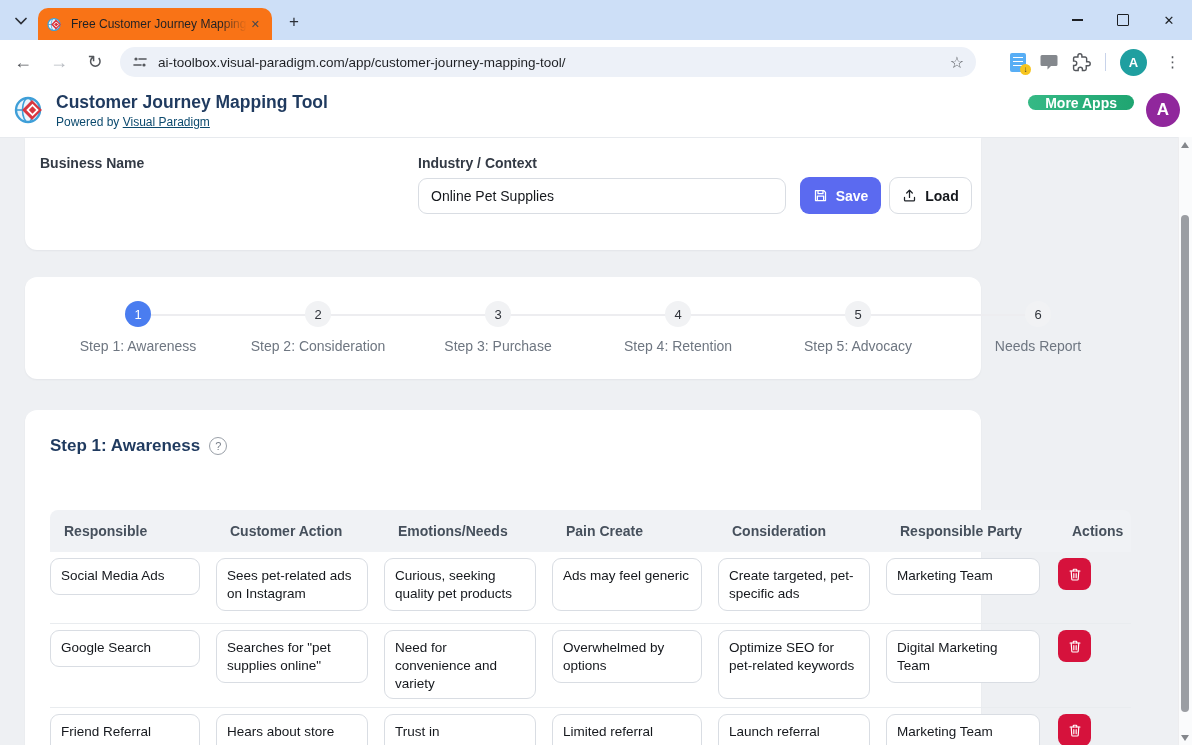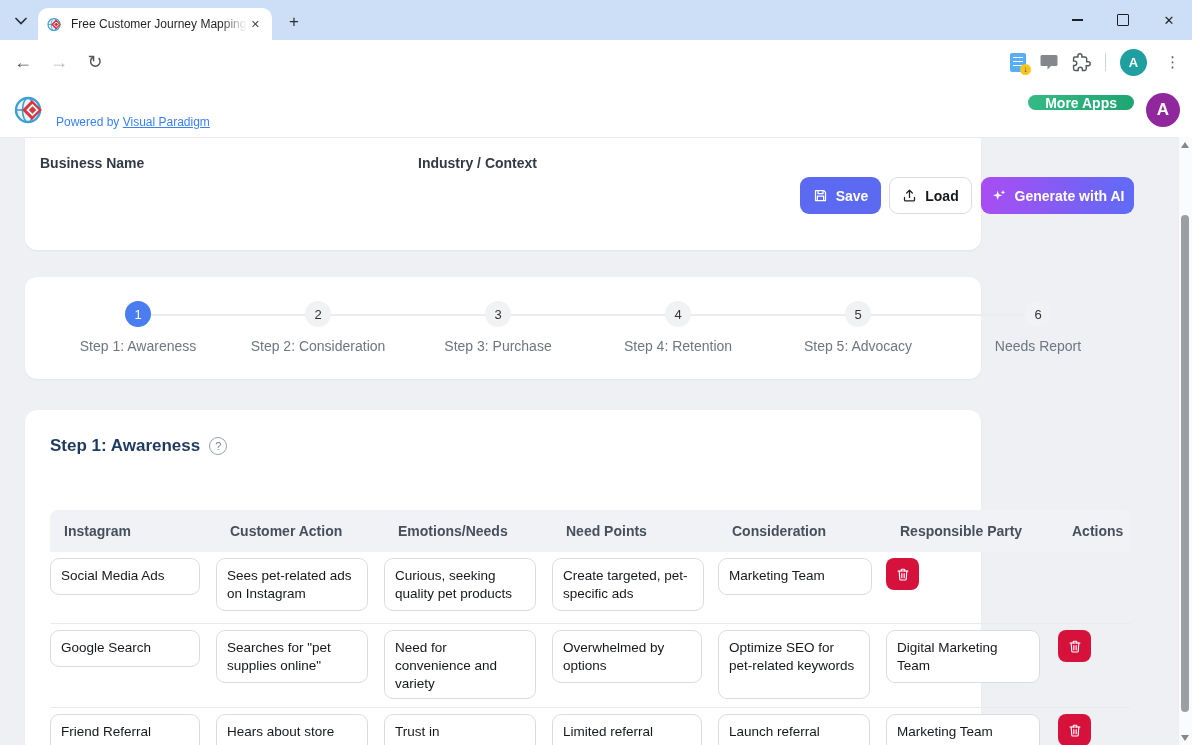--- a/index.html
+++ b/index.html
@@ -2,21 +2,21 @@
 <html style="--accent: #4a7df0; --save-blue: #5b6af0; --danger: #d6123c; --grad-purple: #a94df2; --grad-blue: #5f6bf6; --green-1: #35b985; --green-2: #1fa571; --avatar-purple: #90279c; --browser-avatar-teal: #1f9fa0; --titlebar: #cddff7; --page-bg: #eef0f3; --navy: #1f3a5f;"><head>
 <meta charset="utf-8">
 <style>
   html,body{margin:0;padding:0;background:#dfe3e8;font-family:"Liberation Sans",sans-serif;}
   .stage{position:relative;width:1192px;height:745px;overflow:hidden;background:var(--page-bg,#eef0f3);}
 
   
   .titlebar{position:absolute;left:0;top:0;width:100%;height:40px;background:var(--titlebar,#cddff7);}
   .tabsearch{position:absolute;left:8px;top:8px;width:26px;height:26px;border-radius:13px;
     display:flex;align-items:center;justify-content:center;color:#2b2f36;cursor:pointer;}
-  .tab{position:absolute;left:38px;top:8px;width:234px;height:32px;background:#ffffff;
+  .tab{position:absolute;left:38px;top:8px;width:234px;height:32px;background:#f97316;
     border-radius:10px 10px 0 0;display:flex;align-items:center;padding:0 8px;box-sizing:border-box;}
   .favicon{width:17px;height:17px;margin-right:8px;flex:0 0 auto;}
   .tabtitle{flex:1;font-size:12px;color:#1f2125;white-space:nowrap;overflow:hidden;
     -webkit-mask-image:linear-gradient(90deg,#000 85%,transparent);mask-image:linear-gradient(90deg,#000 85%,transparent);}
   .tabclose{flex:0 0 auto;font-size:11px;color:#45484e;padding:2px 4px;cursor:pointer;}
   .newtab{position:absolute;left:282px;top:10px;width:24px;height:24px;border-radius:12px;
     display:flex;align-items:center;justify-content:center;font-size:17px;color:#2b2f36;cursor:pointer;}
   .wincontrols{position:absolute;right:0;top:0;height:40px;display:flex;align-items:center;}
   .winbtn{width:46px;height:40px;display:flex;align-items:center;justify-content:center;color:#1d2024;cursor:pointer;}
   .minline{width:11px;height:1.4px;background:#1d2024;}
@@ -40,21 +40,21 @@
     display:flex;align-items:center;justify-content:center;font-size:8px;color:#333;font-weight:bold;}
   .sep{width:1px;height:18px;background:#c8d3ea;}
   .bavatar{width:27px;height:27px;border-radius:50%;background:var(--browser-avatar-teal,#1f9fa0);color:#fff;
     display:flex;align-items:center;justify-content:center;font-size:13px;font-weight:bold;cursor:pointer;}
   .kebab{font-size:15px;color:#54575c;cursor:pointer;padding:0 4px;}
 
   
   .appheader{position:absolute;left:0;top:84px;width:100%;height:53px;background:#fff;border-bottom:1px solid #e7eaee;}
   .applogo{position:absolute;left:12px;top:9px;width:34px;height:34px;}
   .apptitle{position:absolute;left:56px;top:8px;font-size:17.5px;font-weight:bold;color:var(--navy,#1f3a5f);}
-  .powered{position:absolute;left:56px;top:31px;font-size:12px;color:#3b82f6;}
+  .powered{position:absolute;left:56px;top:31px;font-size:12px;color:#0c4a6e;}
   .powered u{cursor:pointer;}
   .moreapps{position:absolute;right:58px;top:11px;height:15px;padding:0 17px;border:none;border-radius:16px;
     background:linear-gradient(90deg,var(--green-1,#35b985),var(--green-2,#1fa571));color:#fff;font-size:14px;
     font-weight:bold;font-family:"Liberation Sans",sans-serif;cursor:pointer;}
   .appavatar{position:absolute;right:12px;top:9px;width:34px;height:34px;border-radius:50%;
     background:var(--avatar-purple,#90279c);color:#fff;display:flex;align-items:center;justify-content:center;
     font-size:17px;font-weight:bold;cursor:pointer;}
 
   
   .card{position:absolute;left:25px;width:956px;background:#fff;border-radius:12px;box-shadow:0 1px 2px rgba(16,24,40,.05);}
@@ -137,20 +137,34 @@
           <span class="maxbox"></span>
         </div>
       <div class="winbtn winx">✕</div>
     </div>
   </div>
 
   <div class="toolbar">
     <div class="navic" style="left:8px">←</div>
     <div class="navic disabled" style="left:44px">→</div>
     <div class="navic" style="left:80px">↻</div>
+    <div class="omnibox">
+      <span class="siteinfo">
+        <svg width="16" height="16" viewBox="0 0 16 16">
+            <g stroke="#54575c" stroke-width="1.6" stroke-linecap="round">
+              <circle cx="4" cy="5" r="1.6" fill="#54575c" stroke="none"></circle>
+              <line x1="7" y1="5" x2="14" y2="5"></line>
+              <line x1="2" y1="11" x2="9" y2="11"></line>
+              <circle cx="12" cy="11" r="1.6" fill="#54575c" stroke="none"></circle>
+            </g>
+          </svg>
+      </span>
+      <span class="url">ai-toolbox.visual-paradigm.com/app/customer-journey-mapping-tool/</span>
+      <span class="starbtn">☆</span>
+    </div>
     <div class="extarea">
       <span class="docext">
         <span class="docbadge">↓</span>
       </span>
       <svg width="18" height="16" viewBox="0 0 18 16">
           <path d="M2 1h14a1.5 1.5 0 0 1 1.5 1.5v8A1.5 1.5 0 0 1 16 12h-5l-3.5 3.5V12H2A1.5 1.5 0 0 1 .5 10.5v-8A1.5 1.5 0 0 1 2 1z" fill="#84888d"></path>
         </svg>
       <svg width="19" height="19" viewBox="0 0 24 24">
           <path d="M20.5 11h-2V7a2 2 0 0 0-2-2h-4V3.5a2.5 2.5 0 0 0-5 0V5h-4A1.5 1.5 0 0 0 2 6.5v3.8h1.3a2.7 2.7 0 0 1 0 5.4H2V20a2 2 0 0 0 2 2h3.8v-1.3a2.7 2.7 0 0 1 5.4 0V22H16a2 2 0 0 0 2-2v-4h2.5a2.5 2.5 0 0 0 0-5z" fill="none" stroke="#54575c" stroke-width="1.8"></path>
         </svg>
@@ -161,51 +175,46 @@
   </div>
 
   <div class="appheader">
     <svg class="applogo" viewBox="0 0 34 34">
       <circle cx="16" cy="17" r="12" fill="#eaf5fc" stroke="#3f9fd8" stroke-width="2.4"></circle>
       <ellipse cx="16" cy="17" rx="5.5" ry="12" fill="none" stroke="#3f9fd8" stroke-width="1.6"></ellipse>
       <line x1="4" y1="17" x2="28" y2="17" stroke="#3f9fd8" stroke-width="1.6"></line>
       <rect x="13" y="10" width="14" height="14" fill="#d8363f" transform="rotate(45 20 17)"></rect>
       <rect x="17" y="13.5" width="7" height="7" fill="none" stroke="#fff" stroke-width="1.8" transform="rotate(45 20.5 17)"></rect>
     </svg>
+    <div class="apptitle">Customer Journey Mapping Tool</div>
     <div class="powered"><span>Powered by </span><u>Visual Paradigm</u></div>
     <button class="moreapps">More Apps</button>
     <div class="appavatar">A</div>
   </div>
 
   <div class="card card1">
     <label class="fieldlabel" style="left:15px">Business Name</label>
     <label class="fieldlabel" style="left:393px">Industry / Context</label>
+    <input class="txtinput" style="left: 393px; width: 368px;" value="Online Pet Supplies">
     <button class="btn btn-save">
       <svg width="15" height="15" viewBox="0 0 24 24" fill="none" stroke="#fff" stroke-width="2" stroke-linejoin="round">
           <path d="M4 4h13l3 3v13H4z"></path>
           <path d="M8 4v5h8V4"></path>
           <path d="M7 20v-7h10v7"></path>
         </svg>
       <span>Save</span>
     </button>
     <button class="btn btn-load">
       <svg width="15" height="15" viewBox="0 0 24 24" fill="none" stroke="#1f2328" stroke-width="2" stroke-linecap="round" stroke-linejoin="round">
           <path d="M12 15V4"></path>
           <path d="M7.5 8L12 3.5 16.5 8"></path>
           <path d="M4 15v4a1.5 1.5 0 0 0 1.5 1.5h13A1.5 1.5 0 0 0 20 19v-4"></path>
         </svg>
       <span>Load</span>
     </button>
-    <button class="btn btn-gen">
-      <svg width="16" height="16" viewBox="0 0 24 24" fill="#fff">
-          <path d="M10 4l1.7 5.3L17 11l-5.3 1.7L10 18l-1.7-5.3L3 11l5.3-1.7z"></path>
-          <path d="M18 3l.9 2.6L21.5 6.5l-2.6.9L18 10l-.9-2.6L14.5 6.5l2.6-.9z"></path>
-        </svg>
-      <span>Generate with AI</span>
-    </button>
   </div>
 
   <div class="card card2">
     <div class="stepline"></div>
     <div class="step active" style="left:23px">
         <div class="stepnum">1</div>
         <div class="steplabel">Step 1: Awareness</div>
       </div>
     <div class="step" style="left:203px">
         <div class="stepnum">2</div>
@@ -229,38 +238,41 @@
       </div>
   </div>
 
   <div class="card card3">
     <div class="sectitle">
       <span>Step 1: Awareness</span>
       <span class="helpicon">?</span>
     </div>
 
     <div class="thead">
-      <div class="th">Instagram</div>
+      <div class="th">Responsible</div>
       <div class="th">Customer Action</div>
       <div class="th">Emotions/Needs</div>
-      <div class="th">Need Points</div>
+      <div class="th">Pain Create</div>
       <div class="th">Consideration</div>
       <div class="th">Responsible Party</div>
       <div class="th">Actions</div>
     </div>
 
     <div class="trow row1">
       <div class="cell c1">
           <textarea class="h1" style="">Social Media Ads</textarea>
         </div>
       <div class="cell c2">
           <textarea class="h2" style="">Sees pet-related ads on Instagram</textarea>
         </div>
       <div class="cell c3">
           <textarea class="h2" style="">Curious, seeking quality pet products</textarea>
+        </div>
+      <div class="cell c4">
+          <textarea class="h2" style="">Ads may feel generic</textarea>
         </div>
       <div class="cell c5">
           <textarea class="h2" style="">Create targeted, pet-specific ads</textarea>
         </div>
       <div class="cell c6">
           <textarea class="h1" style="">Marketing Team</textarea>
         </div>
       <div class="cell">
           <button class="trashbtn">
             <svg width="14" height="15" viewBox="0 0 24 24" fill="none" stroke="#fff" stroke-width="2" stroke-linecap="round">

